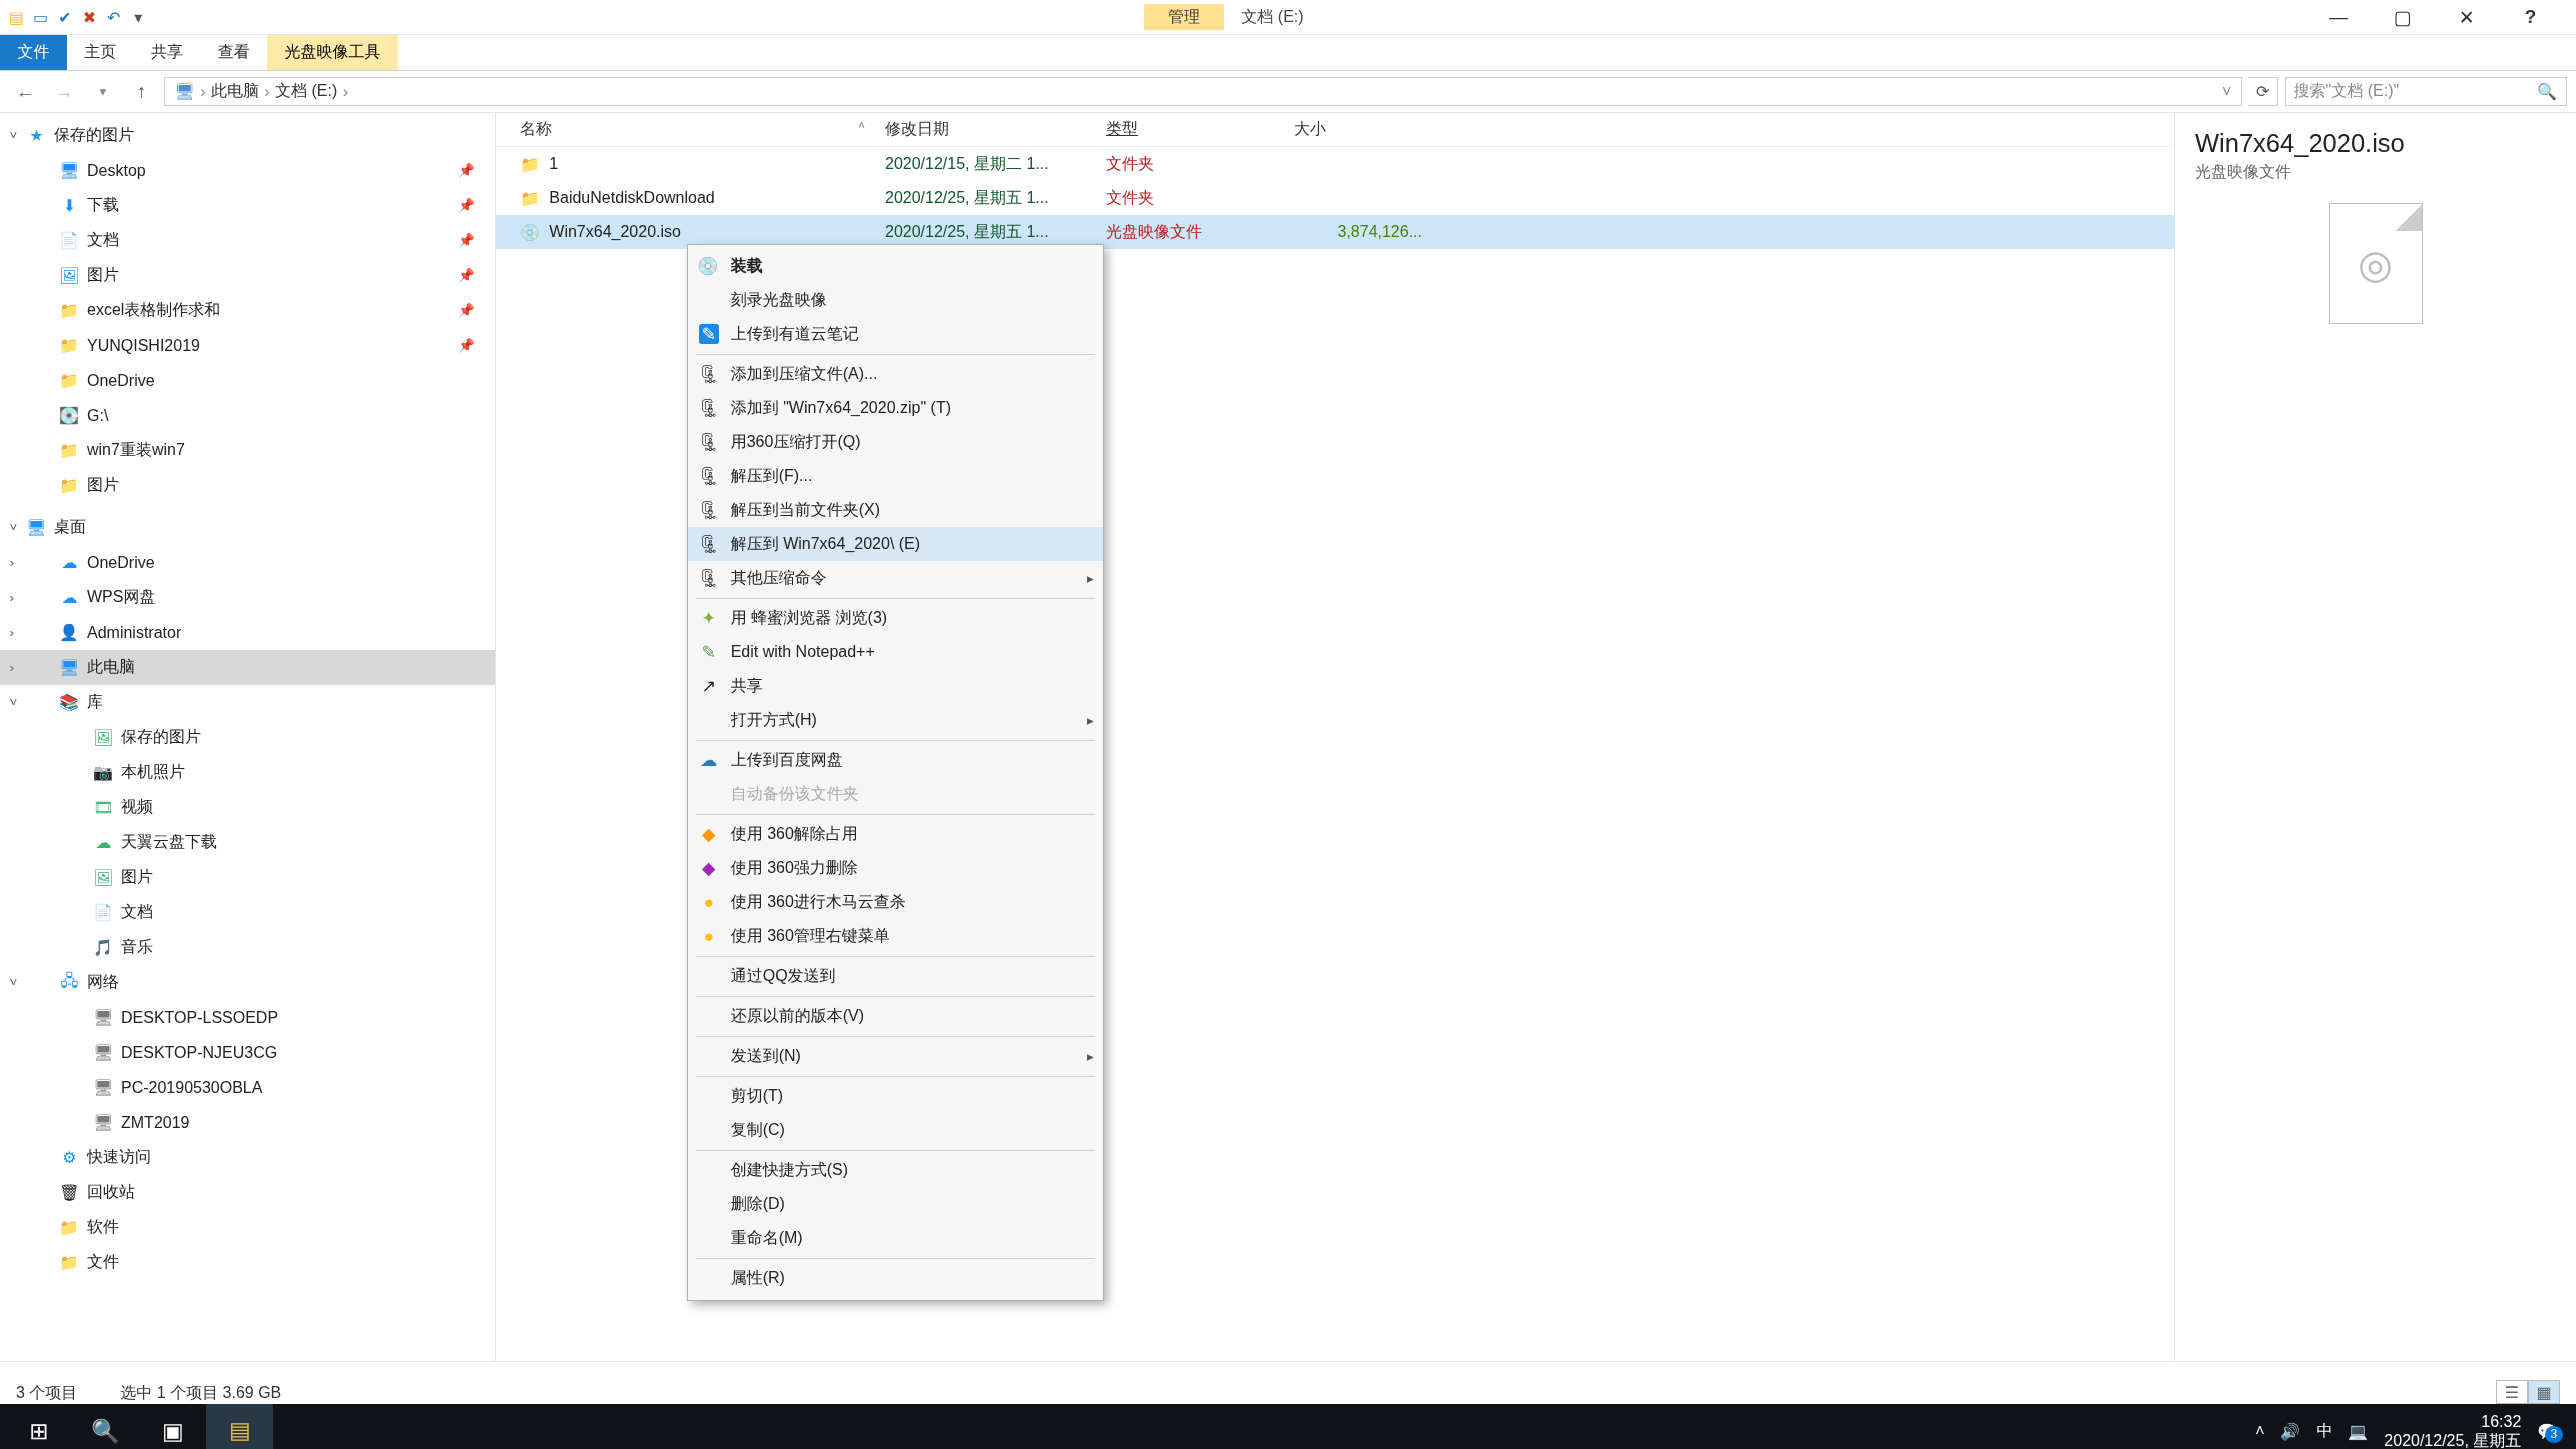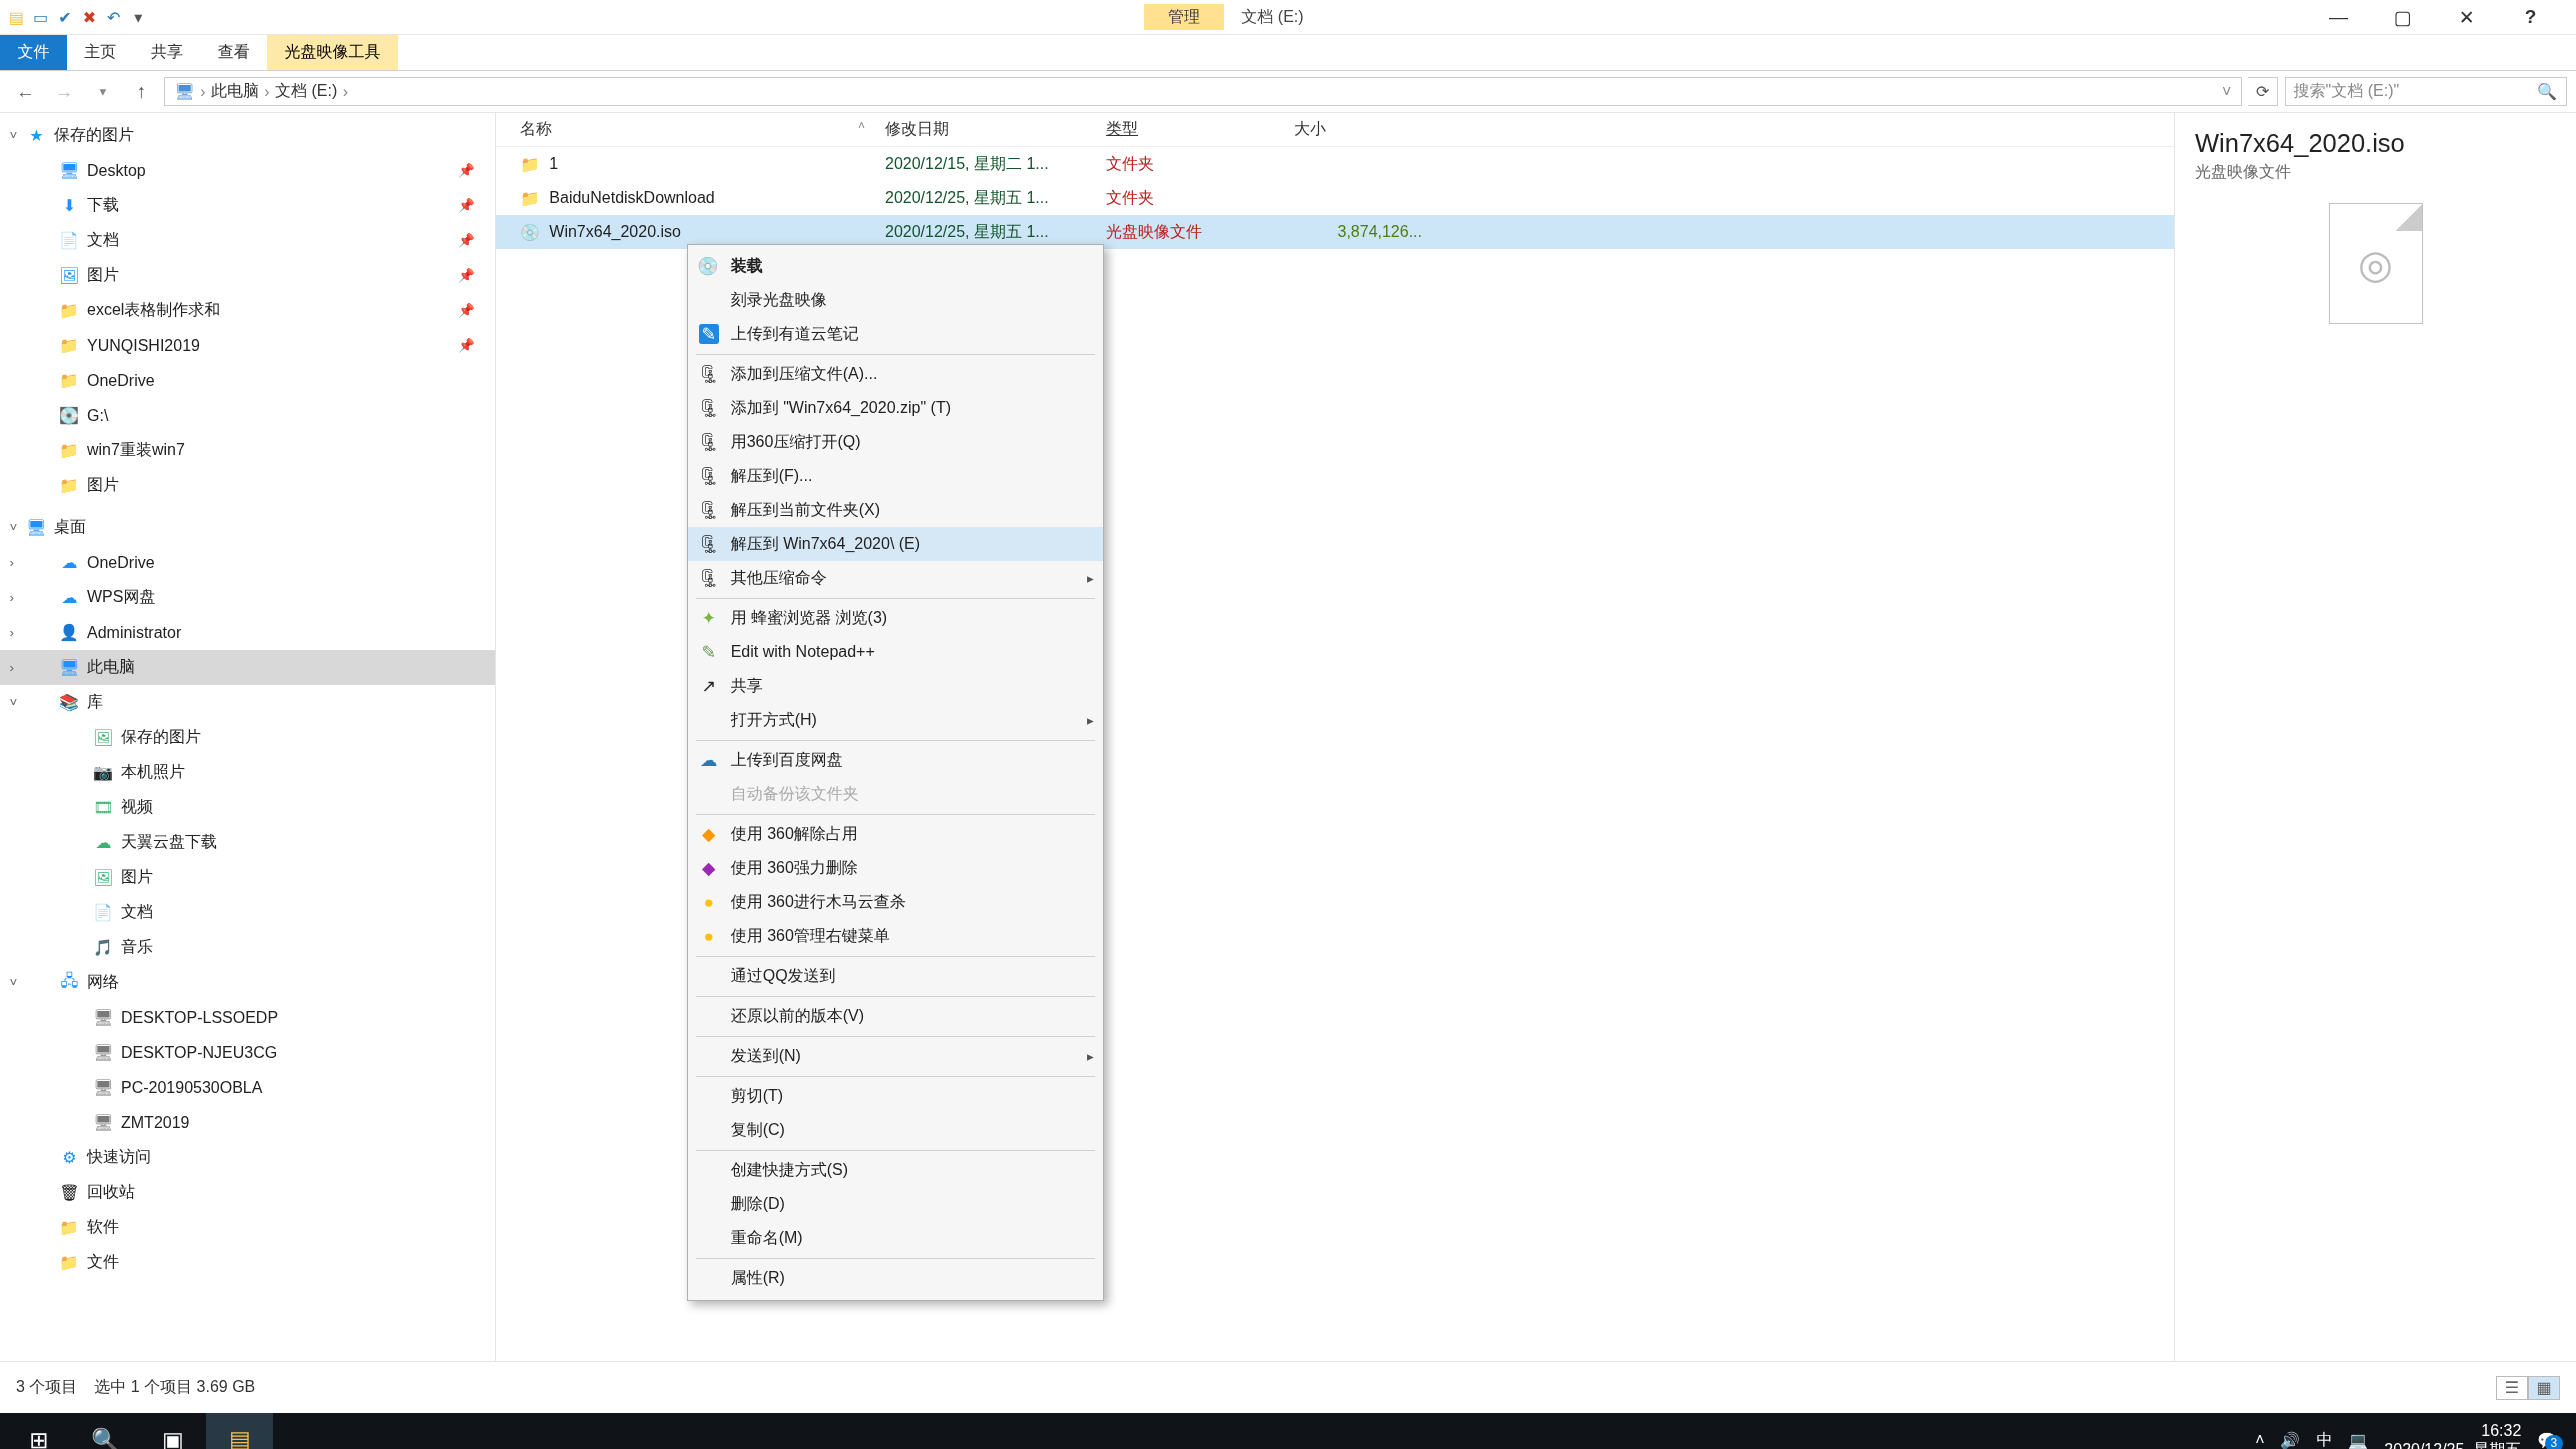--- a/index.html
+++ b/index.html
@@ -77,21 +77,21 @@
   
   .ctx { position: absolute; background: #f6f6f6; border: 0.7px solid #b0b0b0; box-shadow: 4px 4px 9.4px rgba(0,0,0,.3); padding: 4px 0; }
   .ctx .mi { height: 34px; display: flex; align-items: center; padding: 0 20px 0 10.7px; gap: 12px; color: #222; position:relative; }
   .ctx .mi.disabled { color: #aaa; }
   .ctx .mi.highlight { background: #d6e8f6; }
   .ctx .mi .mico { width: 20px; height: 20px; display:inline-flex; align-items:center; justify-content:center; font-size:17.4px; }
   .ctx .mi .arrow { position:absolute; right:9.4px; color:#555; font-size:13.4px; }
   .ctx .sep { height: 0.7px; background: #d0d0d0; margin: 2.7px 8px; }
 
   
-  .status { height: 52px; border-top: 0.7px solid #e5e5e5; display: flex; align-items: center; padding: 0 16px; gap: 17px; color: #333; }
+  .status { height: 43px; border-top: 0.7px solid #e5e5e5; display: flex; align-items: flex-end; padding: 0 16px; gap: 43px; color: #333; }
   .status .view-toggles { margin-left:auto; display:flex; }
   .status .view-toggles div { width:32px; height:24px; border:0.7px solid #bbb; display:flex; align-items:center; justify-content:center; color:#666; }
   .status .view-toggles div.active { background:#cfe5f6; }
 
   
   .taskbar { height: 54px; background: #101318; display: flex; align-items: center; padding: 0 5.4px; color: #fff; }
   .taskbar .tb { width: 67px; height: 54px; display:flex; align-items:center; justify-content:center; font-size:23px; }
   .taskbar .tb.active { background:#283845; border-bottom:2.7px solid #76b9ed; }
   .taskbar .tray { margin-left:auto; display:flex; align-items:center; gap:16px; padding-right:13.4px; font-size:17.4px; }
   .taskbar .clock { text-align:right; line-height:1.2; font-size:17.4px; }

